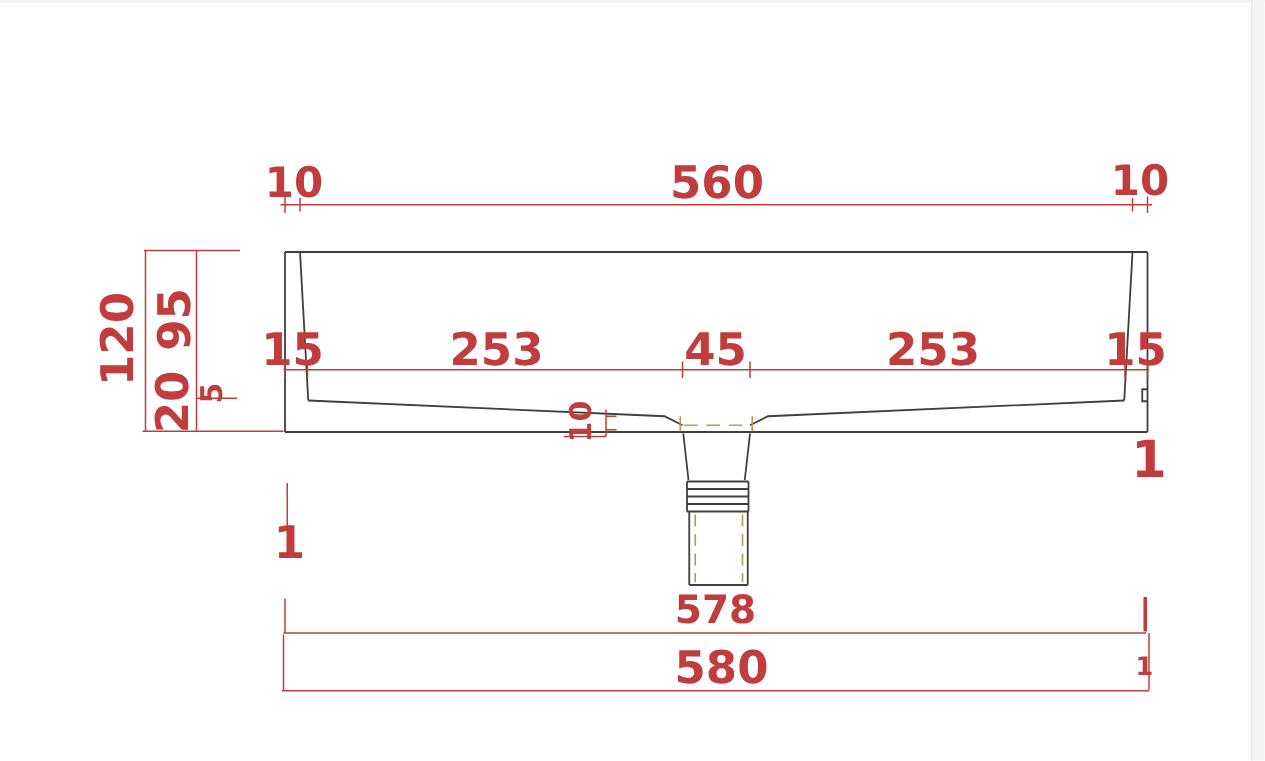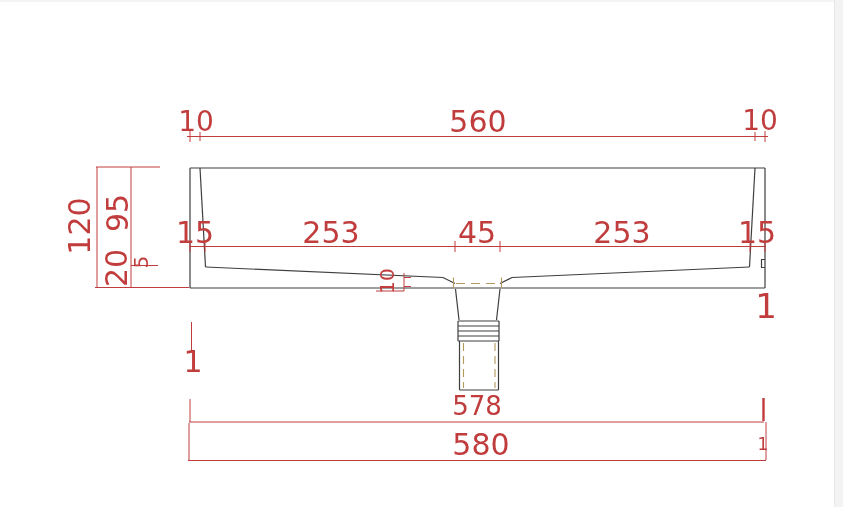--- a/index.html
+++ b/index.html
@@ -9,21 +9,21 @@
     --background:#ffffff;
     --margin-gray:#f3f3f3;
   }
   html,body{margin:0;padding:0;}
   body{
     width:843px;height:507px;overflow:hidden;
     background:var(--background,#fff);
     font-family:"DejaVu Sans",sans-serif;
     position:relative;
   }
-  .canvas{position:absolute;left:0;top:0;}
+  .canvas{position:absolute;left:0;top:0;font-weight:bold;}
   .edge-right{
     position:absolute;top:0;right:0;width:8px;height:507px;
     background:var(--margin-gray,#f3f3f3);
     border-left:1px solid #e7e7e7;
   }
   .edge-top{
     position:absolute;top:0;left:0;width:843px;height:2px;
     background:#f4f4f4;
   }
   svg{display:block;}

